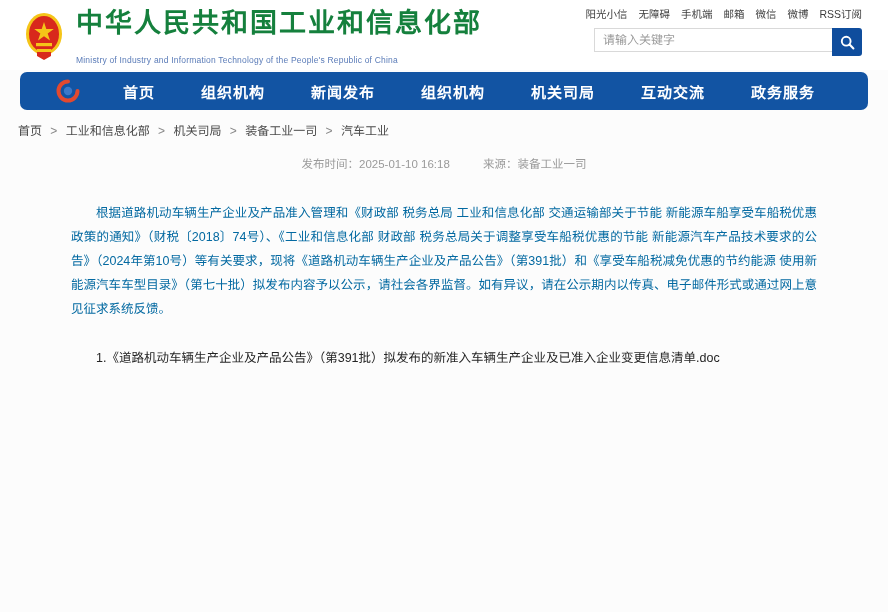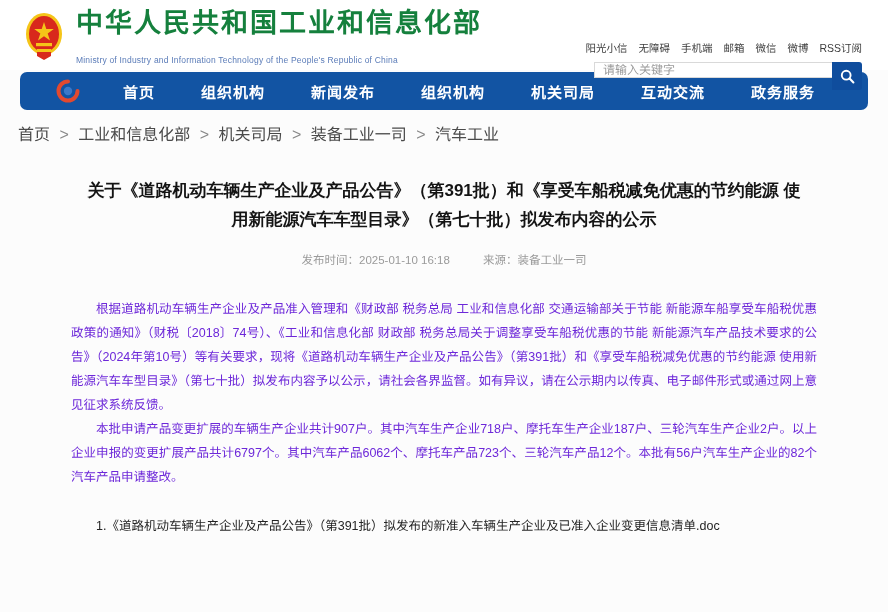--- a/index.html
+++ b/index.html
@@ -11,50 +11,50 @@
 
   
   .header { background:#ffffff; padding:8px 24px 6px 24px; height:70px; position:relative; }
   .brand { display:flex; align-items:center; }
   .emblem { width:40px; height:52px; margin-right:12px; flex:0 0 auto; }
   .site-title { color:#15803d; font-size:27px; font-weight:bold; letter-spacing:2px; line-height:30px; }
   .site-subtitle { color:#5b7cb8; font-size:8.5px; letter-spacing:0.2px; margin-top:17px; }
 
   .header-right { position:absolute; top:6px; right:26px; width:270px; }
   .top-links { display:flex; justify-content:flex-end; align-items:center; gap:11px;
-               font-size:10.5px; color:#3c3c3c;margin-top:34px; }
+               font-size:10.5px; color:#3c3c3c; }
   .top-links .lnk { cursor:pointer; white-space:nowrap; }
   .mascot { width:10px; height:12px; display:inline-block; }
   .search-row { display:flex; margin-top:7px; justify-content:flex-end; }
-  .search-input { width:238px; height:16px; border:1px solid #d9d9d9; border-right:none;
+  .search-input { width:238px; height:24px; border:1px solid #d9d9d9; border-right:none;
                   padding:0 8px; font-size:12px; color:#333; outline:none; background:#fff; }
   .search-input::placeholder { color:#9a9a9a; }
   .search-btn { width:30px; height:28px; background:#0f4d9d; border:none; border-radius:0 3px 3px 0;
                 display:flex; align-items:center; justify-content:center; cursor:pointer; }
 
   
   .nav { margin:2px 20px 0 20px; height:38px; background:#1254a3; border-radius:7px;
          display:flex; align-items:center; }
   .nav-logo { margin-left:36px; width:24px; height:24px; flex:0 0 auto; }
   .nav-items { flex:1; display:flex; justify-content:space-around; margin:0 30px 0 20px; }
   .nav-item { color:#ffffff; font-size:15px; font-weight:bold; letter-spacing:1px; cursor:pointer; white-space:nowrap; }
 
   
-  .breadcrumb { padding:11px 0 0 18px; font-size:16px; color:#4a4a4a; }
+  .breadcrumb { padding:11px 0 0 18px; font-size:12px; color:#4a4a4a; }
   .breadcrumb .crumb { cursor:pointer; }
   .breadcrumb .sep { margin:0 5px; color:#888; }
 
   
   .article { width:746px; margin:0 auto; }
   .article-title { margin-top:31px; text-align:center; font-size:17px; font-weight:bold;
                    color:#141414; line-height:29px; padding:0 14px; }
   .article-meta { margin-top:17px; text-align:center; font-size:11.5px; color:#9a9a9a; }
   .article-meta .meta-src { margin-left:30px; }
 
-  .article-body { margin-top:30px; font-size:12.5px; color:#6d28d9; line-height:24px; }
+  .article-body { margin-top:30px; font-size:12.5px; color:#0369a1; line-height:24px; }
   .article-body p { text-indent:2em; text-align:justify; }
 
   .attachments { margin-top:24px; font-size:12.5px; color:#242424; }
   .attach-heading { text-indent:2em; line-height:24px; }
   .attach-item { text-indent:2em; line-height:27px; cursor:pointer; }
 </style>
 </head>
 <body>
 
 <div class="header">
@@ -121,29 +121,27 @@
   <span class="crumb">工业和信息化部</span>
   <span class="sep">&gt;</span>
   <span class="crumb">机关司局</span>
   <span class="sep">&gt;</span>
   <span class="crumb">装备工业一司</span>
   <span class="sep">&gt;</span>
   <span class="crumb">汽车工业</span>
 </div>
 
 <div class="article">
-  <div class="article-title">关于《道路机动车辆生产企业及产品公告》（第391批）和《享受车船税减免优惠的节约能源 使用新能源汽车车型目录》（第七十批）拟发布内容的公示</div>
 
   <div class="article-meta">
     <span>发布时间：2025-01-10 16:18</span>
     <span class="meta-src">来源：装备工业一司</span>
   </div>
 
   <div class="article-body">
     <p>根据道路机动车辆生产企业及产品准入管理和《财政部 税务总局 工业和信息化部 交通运输部关于节能 新能源车船享受车船税优惠政策的通知》（财税〔2018〕74号）、《工业和信息化部 财政部 税务总局关于调整享受车船税优惠的节能 新能源汽车产品技术要求的公告》（2024年第10号）等有关要求，现将《道路机动车辆生产企业及产品公告》（第391批）和《享受车船税减免优惠的节约能源 使用新能源汽车车型目录》（第七十批）拟发布内容予以公示，请社会各界监督。如有异议，请在公示期内以传真、电子邮件形式或通过网上意见征求系统反馈。</p>
-    <p>本批申请产品变更扩展的车辆生产企业共计907户。其中汽车生产企业718户、摩托车生产企业187户、三轮汽车生产企业2户。以上企业申报的变更扩展产品共计6797个。其中汽车产品6062个、摩托车产品723个、三轮汽车产品12个。本批有56户汽车生产企业的82个汽车产品申请整改。</p>
   </div>
 
   <div class="attachments">
     <div class="attach-item">1.《道路机动车辆生产企业及产品公告》（第391批）拟发布的新准入车辆生产企业及已准入企业变更信息清单.doc</div>
 
   </div>
 </div>
 
 </body></html>

